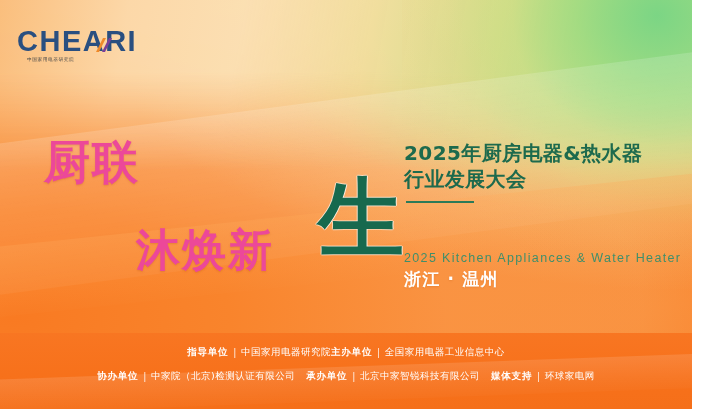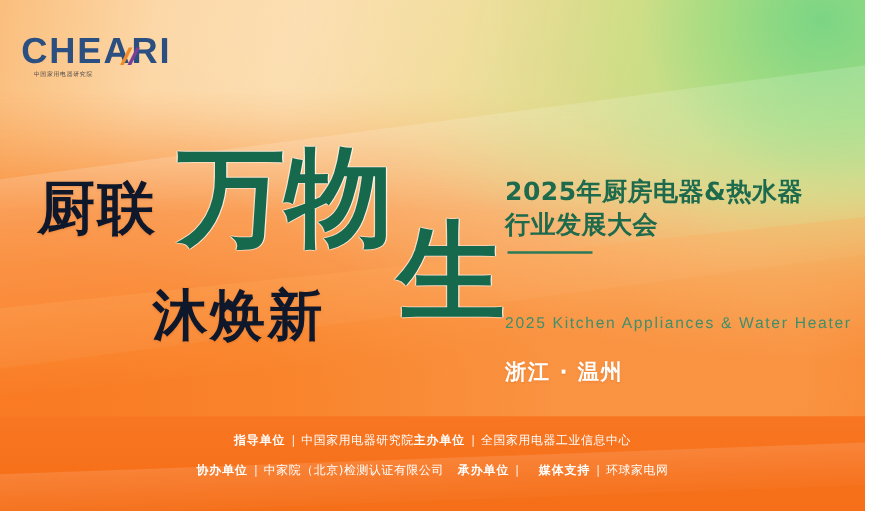--- a/index.html
+++ b/index.html
@@ -117,24 +117,25 @@
   }
 
   
   .headline {
     position: absolute;
     left: 30px; top: 112px;
     width: 390px; height: 195px;
   }
   .hl-white {
     position: absolute;
-    color: #0f172a;
-    font-family: Liberation Sans, sans-serif;
+    color: #ec4899;
+    font-family: Liberation Mono, monospace;
     font-weight: 700;
     text-shadow: 0 1px 2px rgba(180,80,20,0.28);
+    margin-left: 14px;
   }
   .hl-green {
     position: absolute;
     color: #17694e;
     font-family: "DejaVu Serif", "Liberation Serif", serif;
     font-weight: 700;
     text-shadow:
       1px 0 0 rgba(255,255,255,0.75),
      -1px 0 0 rgba(255,255,255,0.55),
       0 1px 0 rgba(255,255,255,0.45),
@@ -188,21 +189,21 @@
   .info-en {
     color: #3f8f6b;
     font-family: "Liberation Sans", "DejaVu Sans", sans-serif;
     font-size: 12.5px;
     line-height: 15px;
     letter-spacing: 1.35px;
     white-space: nowrap;
     margin-top: 48px;
   }
   .info-city {
-    margin-top: 20px;
+    margin-top: 2px;
     color: #ffffff;
     font-family: "DejaVu Sans", "Liberation Sans", sans-serif;
     font-weight: 700;
     font-size: 17px;
     letter-spacing: 1.2px;
     white-space: nowrap;
     text-shadow: 0 1px 2px rgba(180,80,20,0.22);
   }
 
   
@@ -276,21 +277,20 @@
       <svg width="22" height="20" viewBox="0 0 22 20" xmlns="http://www.w3.org/2000/svg">
         <path d="M3 17 L10 3 L13 3 L6 17 Z" fill="#f08a2a"></path>
         <path d="M9 17 L16 3 L19 3 L12 17 Z" fill="#7b3f98"></path>
       </svg>
     </span>
     <div class="logo-sub">中国家用电器研究院</div>
   </div>
 
   <div class="headline">
     <div id="hl-chulian" class="hl-white">厨联</div>
-    <div id="hl-wanwu" class="hl-green">万物</div>
     <div id="hl-sheng" class="hl-green">生</div>
     <div id="hl-muhuanxin" class="hl-white">沐焕新</div>
   </div>
 
   <div class="info">
     <div class="info-cn">2025年厨房电器&amp;热水器</div>
     <div class="info-cn">行业发展大会</div>
     <div class="info-rule"></div>
     <div class="info-en">2025 Kitchen Appliances &amp; Water Heater</div>
     <div class="info-city">浙江 · 温州</div>
@@ -313,20 +313,21 @@
 
     <div class="credit-row" id="credit-row-2">
       <div class="credit-group">
         <span class="credit-label">协办单位</span>
         <span class="credit-sep">|</span>
         <span class="credit-value">中家院（北京)检测认证有限公司</span>
       </div>
       <div class="credit-group">
         <span class="credit-label">承办单位</span>
         <span class="credit-sep">|</span>
+        <span class="credit-value">北京中家智锐科技有限公司</span>
       </div>
       <div class="credit-group">
         <span class="credit-label">媒体支持</span>
         <span class="credit-sep">|</span>
         <span class="credit-value">环球家电网</span>
       </div>
     </div>
 
   </div>
 

